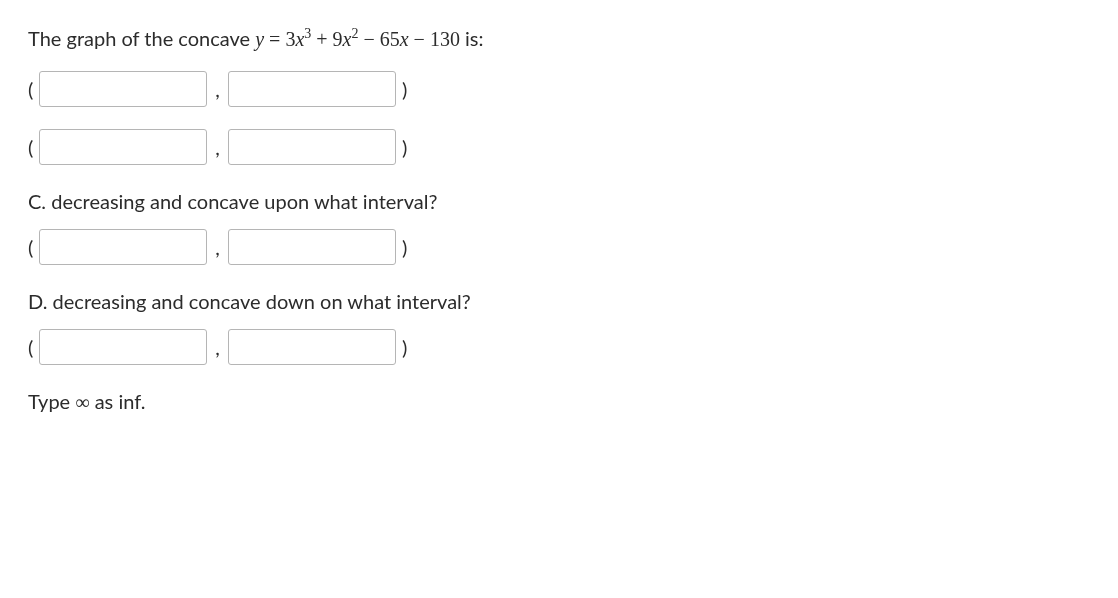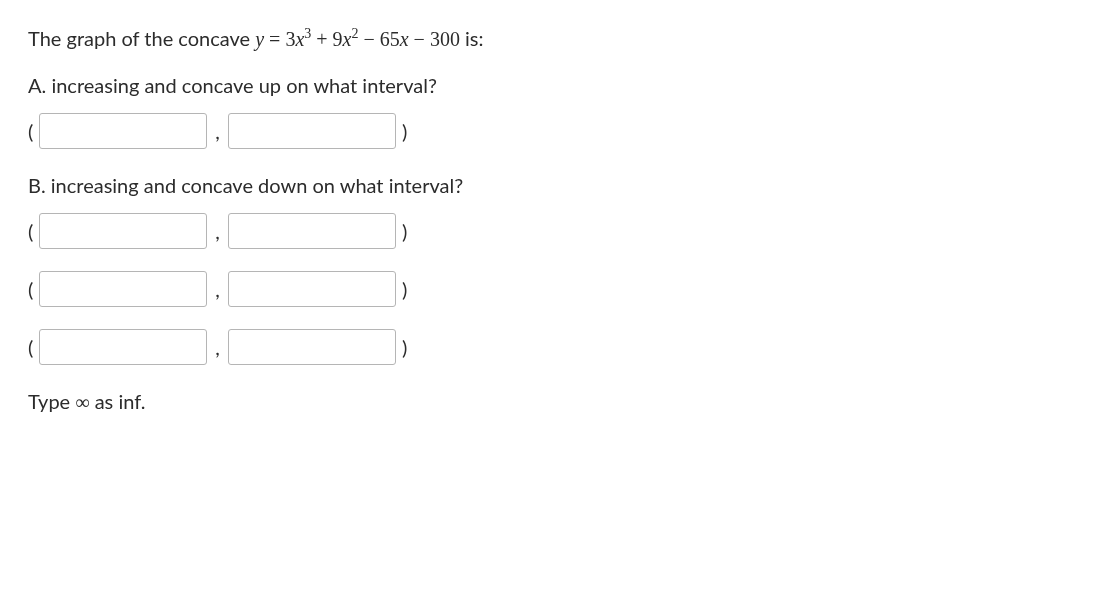--- a/index.html
+++ b/index.html
@@ -68,43 +68,21 @@
       margin-top: 24px;
     }
     .infinity {
       font-family: 'Cambria Math', 'Times New Roman', serif;
     }
   </style>
 </head>
 <body>
 
 <div class="question-intro">
-  <span>The graph of the concave </span><span class="math"><span>y</span><span class="num"> = </span><span class="num">3</span><span>x</span><sup>3</sup><span class="num"> + </span><span class="num">9</span><span>x</span><sup>2</sup><span class="num"> − </span><span class="num">65</span><span>x</span><span class="num"> − </span><span class="num">300</span></span><span> is:</span>
-</div>
-
-<div class="part">
-  <div class="part-label">A. increasing and concave up on what interval?</div>
-  <div class="interval-row">
-    <span class="paren">(</span>
-    <input type="text" class="interval-input" value="" style="">
-    <span class="comma">,</span>
-    <input type="text" class="interval-input" value="" style="">
-    <span class="paren">)</span>
-  </div>
-</div>
-
-<div class="part">
-  <div class="part-label">B. increasing and concave down on what interval?</div>
-  <div class="interval-row">
-    <span class="paren">(</span>
-    <input type="text" class="interval-input" value="" style="">
-    <span class="comma">,</span>
-    <input type="text" class="interval-input" value="" style="">
-    <span class="paren">)</span>
-  </div>
+  <span>The graph of the concave </span><span class="math"><span>y</span><span class="num"> = </span><span class="num">3</span><span>x</span><sup>3</sup><span class="num"> + </span><span class="num">9</span><span>x</span><sup>2</sup><span class="num"> − </span><span class="num">65</span><span>x</span><span class="num"> − </span><span class="num">130</span></span><span> is:</span>
 </div>
 
 <div class="part">
   <div class="interval-row">
     <span class="paren">(</span>
     <input type="text" class="interval-input" value="" style="">
     <span class="comma">,</span>
     <input type="text" class="interval-input" value="" style="">
     <span class="paren">)</span>
   </div>
@@ -113,15 +91,37 @@
 <div class="part">
   <div class="interval-row">
     <span class="paren">(</span>
     <input type="text" class="interval-input" value="" style="">
     <span class="comma">,</span>
     <input type="text" class="interval-input" value="" style="">
     <span class="paren">)</span>
   </div>
 </div>
 
+<div class="part">
+  <div class="part-label">C. decreasing and concave upon what interval?</div>
+  <div class="interval-row">
+    <span class="paren">(</span>
+    <input type="text" class="interval-input" value="" style="">
+    <span class="comma">,</span>
+    <input type="text" class="interval-input" value="" style="">
+    <span class="paren">)</span>
+  </div>
+</div>
+
+<div class="part">
+  <div class="part-label">D. decreasing and concave down on what interval?</div>
+  <div class="interval-row">
+    <span class="paren">(</span>
+    <input type="text" class="interval-input" value="" style="">
+    <span class="comma">,</span>
+    <input type="text" class="interval-input" value="" style="">
+    <span class="paren">)</span>
+  </div>
+</div>
+
 <div class="hint">
   <span>Type </span><span class="infinity">∞</span><span> as inf.</span>
 </div>
 
 </body></html>

